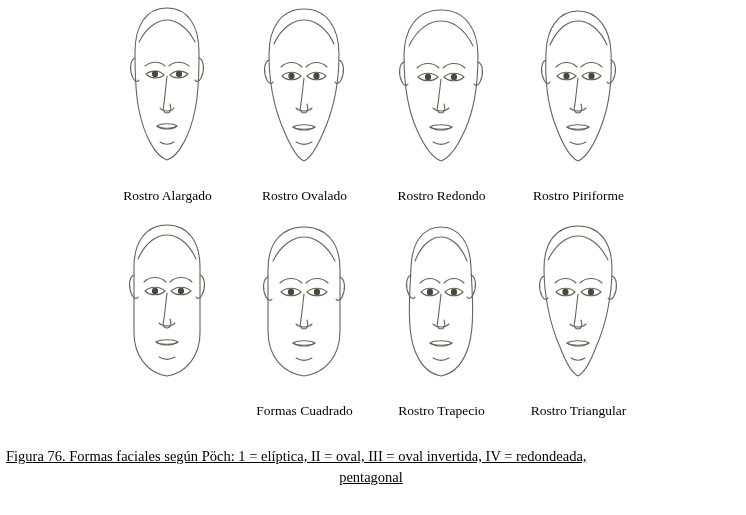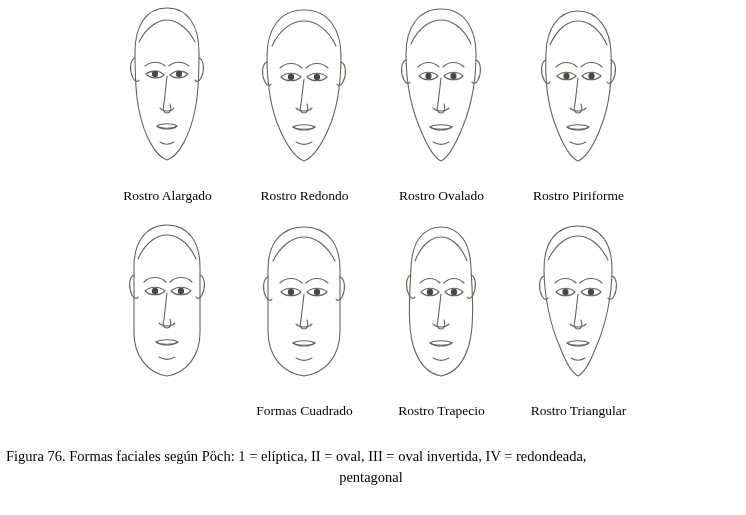--- a/index.html
+++ b/index.html
@@ -69,21 +69,21 @@
     position: absolute;
     left: 6px;
     top: 446px;
     width: 730px;
     font-family: "Liberation Serif", serif;
     font-size: 14.5px;
     line-height: 20.5px;
     color: #000;
     text-align: left;
   }
-  .caption-line { white-space: nowrap; }
+  .caption-line { white-space: nowrap; text-decoration: underline; }
   .caption-line.last { white-space: normal; text-align: center; }
 </style>
 </head>
 <body>
 
 <div class="page">
 
   <div class="figure-grid">
 
     <div class="face-row row-1">
@@ -110,20 +110,45 @@
             </g>
           </svg>
         </div>
         <div class="face-label">Rostro Alargado</div>
       </div>
 
       <div class="face-cell">
         <div class="face-art">
           <svg viewBox="0 0 137 186" xmlns="http://www.w3.org/2000/svg">
             <g fill="none" stroke="#6b6257" stroke-width="1.1" stroke-linecap="round" stroke-linejoin="round">
+              <path d="M68 9 C45 9 33 28 33 54 C33 78 37 104 46 126 C54 146 61 158 68 161 C75 158 82 146 90 126 C99 104 103 78 103 54 C103 28 91 9 68 9 Z"></path>
+              <path d="M38 44 C46 26 59 20 68 20 C77 20 90 26 98 44"></path>
+              <path d="M33 60 C28 62 27 72 31 80 C33 84 36 84 37 82"></path>
+              <path d="M103 60 C108 62 109 72 105 80 C103 84 100 84 99 82"></path>
+              <path d="M45 67 C51 61 60 61 66 67"></path>
+              <path d="M70 67 C76 61 85 61 91 67"></path>
+              <path d="M46 76 C51 71 60 71 65 76 C60 81 51 81 46 76 Z"></path>
+              <path d="M71 76 C76 71 85 71 90 76 C85 81 76 81 71 76 Z"></path>
+              <ellipse cx="55.5" cy="76" rx="3.1" ry="3.3" fill="#4a453e" stroke="none"></ellipse>
+              <ellipse cx="80.5" cy="76" rx="3.1" ry="3.3" fill="#4a453e" stroke="none"></ellipse>
+              <path d="M68 78 L65 104 C63 110 65 113 68 113 C71 113 73 110 71 104"></path>
+              <path d="M60 108 C64 112 72 112 76 108"></path>
+              <path d="M57 127 C62 124 74 124 79 127 C74 131 62 131 57 127 Z"></path>
+              <path d="M57 127 C62 130 74 130 79 127"></path>
+              <path d="M60 142 C65 145 71 145 76 142"></path>
+            </g>
+          </svg>
+        </div>
+        <div class="face-label">Rostro Ovalado</div>
+      </div>
+
+      <div class="face-cell">
+        <div class="face-art">
+          <svg viewBox="0 0 137 186" xmlns="http://www.w3.org/2000/svg">
+            <g fill="none" stroke="#6b6257" stroke-width="1.1" stroke-linecap="round" stroke-linejoin="round">
               <path d="M68 10 C43 10 31 30 31 56 C31 82 34 108 44 130 C52 148 60 158 68 161 C76 158 84 148 92 130 C102 108 105 82 105 56 C105 30 93 10 68 10 Z"></path>
               <path d="M36 46 C45 27 58 21 68 21 C78 21 91 27 100 46"></path>
               <path d="M31 62 C26 64 25 74 29 82 C31 86 34 86 35 84"></path>
               <path d="M105 62 C110 64 111 74 107 82 C105 86 102 86 101 84"></path>
               <path d="M44 68 C50 62 60 62 66 68"></path>
               <path d="M70 68 C76 62 86 62 92 68"></path>
               <path d="M45 77 C50 72 60 72 65 77 C60 82 50 82 45 77 Z"></path>
               <path d="M71 77 C76 72 86 72 91 77 C86 82 76 82 71 77 Z"></path>
               <ellipse cx="55" cy="77" rx="3.1" ry="3.3" fill="#4a453e" stroke="none"></ellipse>
               <ellipse cx="81" cy="77" rx="3.1" ry="3.3" fill="#4a453e" stroke="none"></ellipse>
@@ -135,45 +160,20 @@
             </g>
           </svg>
         </div>
         <div class="face-label">Rostro Redondo</div>
       </div>
 
       <div class="face-cell">
         <div class="face-art">
           <svg viewBox="0 0 137 186" xmlns="http://www.w3.org/2000/svg">
             <g fill="none" stroke="#6b6257" stroke-width="1.1" stroke-linecap="round" stroke-linejoin="round">
-              <path d="M68 9 C45 9 33 28 33 54 C33 78 37 104 46 126 C54 146 61 158 68 161 C75 158 82 146 90 126 C99 104 103 78 103 54 C103 28 91 9 68 9 Z"></path>
-              <path d="M38 44 C46 26 59 20 68 20 C77 20 90 26 98 44"></path>
-              <path d="M33 60 C28 62 27 72 31 80 C33 84 36 84 37 82"></path>
-              <path d="M103 60 C108 62 109 72 105 80 C103 84 100 84 99 82"></path>
-              <path d="M45 67 C51 61 60 61 66 67"></path>
-              <path d="M70 67 C76 61 85 61 91 67"></path>
-              <path d="M46 76 C51 71 60 71 65 76 C60 81 51 81 46 76 Z"></path>
-              <path d="M71 76 C76 71 85 71 90 76 C85 81 76 81 71 76 Z"></path>
-              <ellipse cx="55.5" cy="76" rx="3.1" ry="3.3" fill="#4a453e" stroke="none"></ellipse>
-              <ellipse cx="80.5" cy="76" rx="3.1" ry="3.3" fill="#4a453e" stroke="none"></ellipse>
-              <path d="M68 78 L65 104 C63 110 65 113 68 113 C71 113 73 110 71 104"></path>
-              <path d="M60 108 C64 112 72 112 76 108"></path>
-              <path d="M57 127 C62 124 74 124 79 127 C74 131 62 131 57 127 Z"></path>
-              <path d="M57 127 C62 130 74 130 79 127"></path>
-              <path d="M60 142 C65 145 71 145 76 142"></path>
-            </g>
-          </svg>
-        </div>
-        <div class="face-label">Rostro Ovalado</div>
-      </div>
-
-      <div class="face-cell">
-        <div class="face-art">
-          <svg viewBox="0 0 137 186" xmlns="http://www.w3.org/2000/svg">
-            <g fill="none" stroke="#6b6257" stroke-width="1.1" stroke-linecap="round" stroke-linejoin="round">
               <path d="M68 11 C48 11 37 29 36 52 C35 74 36 100 45 124 C53 146 61 158 68 161 C75 158 84 146 92 124 C101 100 102 74 101 52 C100 29 88 11 68 11 Z"></path>
               <path d="M40 45 C48 27 59 21 68 21 C77 21 89 27 97 45"></path>
               <path d="M36 60 C31 62 30 72 34 80 C36 84 39 84 40 82"></path>
               <path d="M101 60 C106 62 107 72 103 80 C101 84 98 84 97 82"></path>
               <path d="M46 67 C52 61 61 61 67 67"></path>
               <path d="M71 67 C77 61 86 61 92 67"></path>
               <path d="M47 76 C52 71 61 71 66 76 C61 81 52 81 47 76 Z"></path>
               <path d="M72 76 C77 71 86 71 91 76 C86 81 77 81 72 76 Z"></path>
               <ellipse cx="56.5" cy="76" rx="3.1" ry="3.3" fill="#4a453e" stroke="none"></ellipse>
               <ellipse cx="81.5" cy="76" rx="3.1" ry="3.3" fill="#4a453e" stroke="none"></ellipse>

